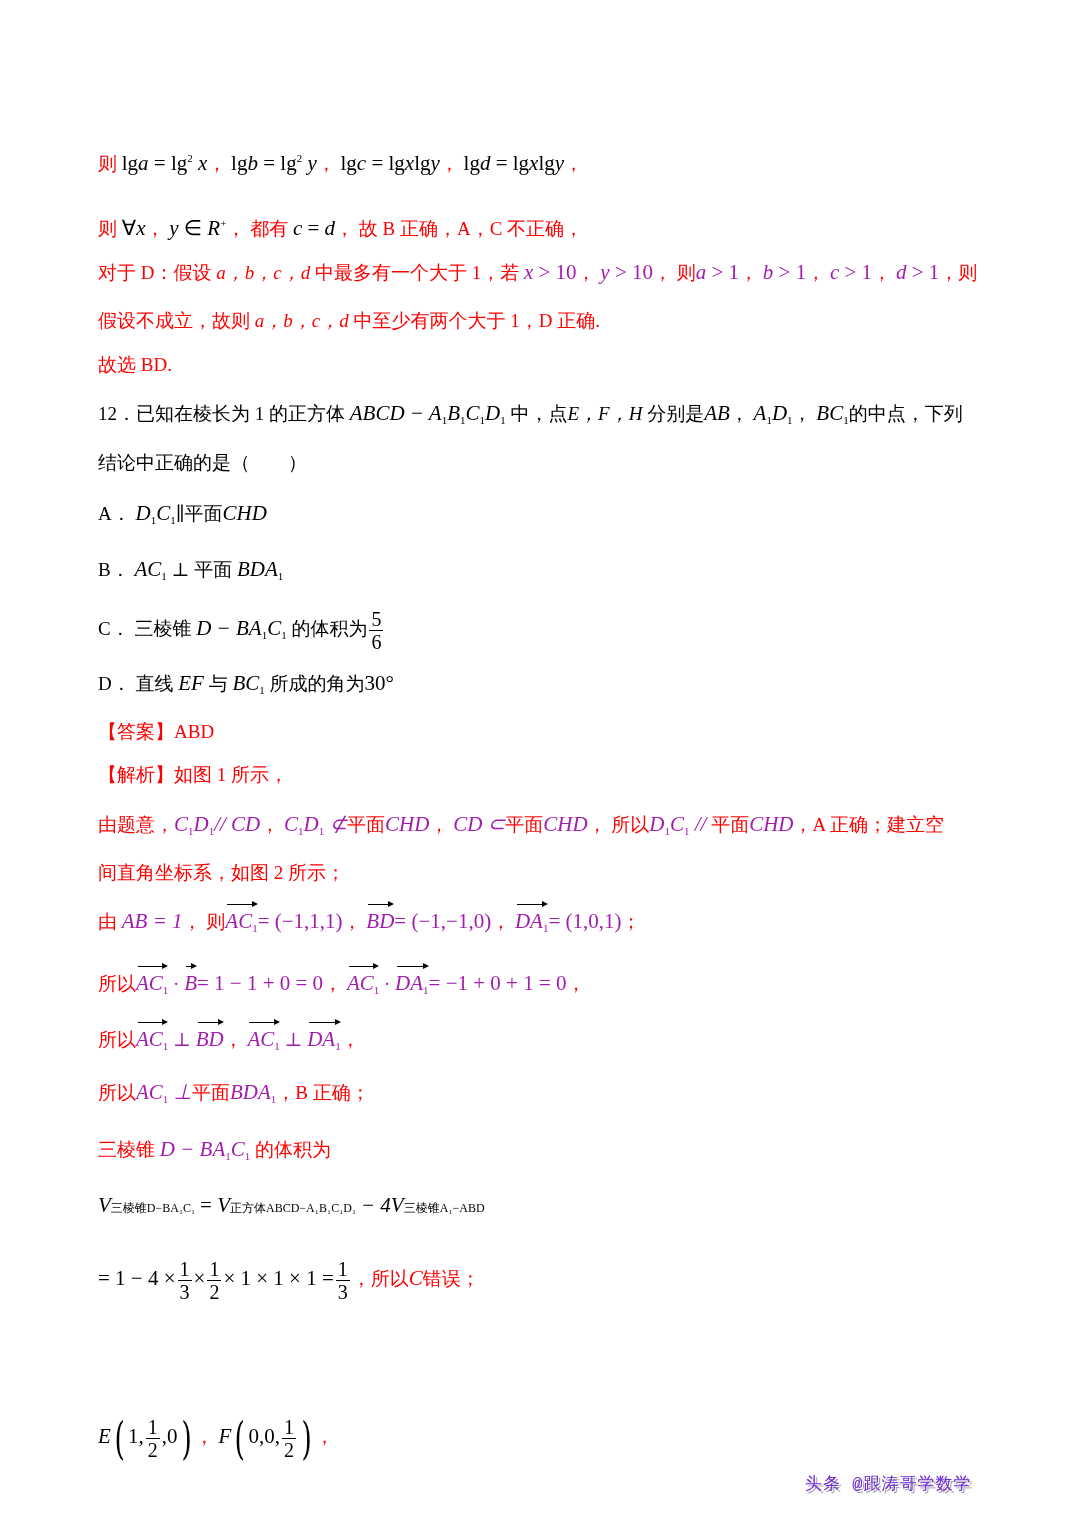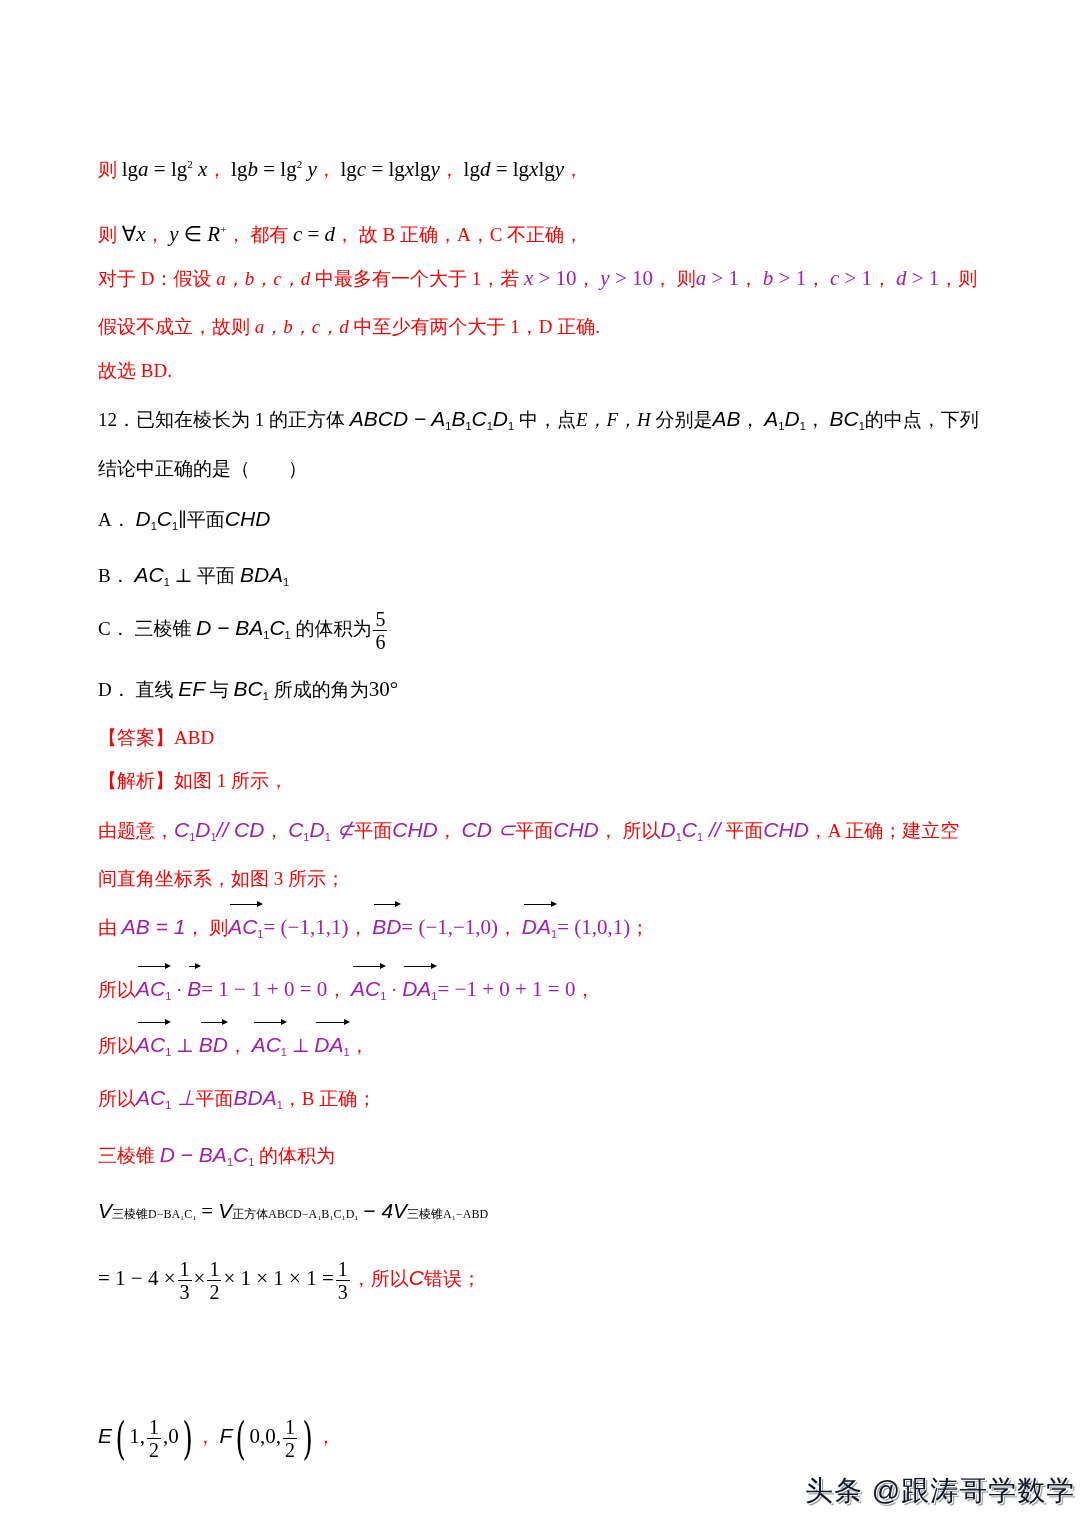--- a/index.html
+++ b/index.html
@@ -1,36 +1,36 @@
 <!DOCTYPE html>
 <html><head>
 <meta charset="utf-8">
 <style>
   html, body { margin:0; padding:0; background:#ffffff; }
   body { width:1080px; height:1527px; position:relative; overflow:hidden;
          font-family:"Liberation Serif","DejaVu Serif",serif; color:#000; }
-  .line { position:absolute; left:98px; font-size:19px; line-height:42px; white-space:nowrap; }
+  .line { position:absolute; left:98px; font-size:19px; line-height:30px; white-space:nowrap; }
   .r { color:#ff0000; }
   .k { color:#a21caf; }
-  .m { font-style:italic; font-family:Liberation Sans, sans-serif; font-size:21px; }
+  .m { font-style:italic; font-family:Liberation Serif, serif; font-size:21px; }
   .n { font-family:"Liberation Serif",serif; font-size:21px; }
   sub, sup { font-size:11px; font-style:normal; }
   sub { vertical-align:-4px; }
   sup { vertical-align:8px; }
   .vec { display:inline-block; position:relative; padding-top:4px; }
   .vec::before { content:""; position:absolute; left:2px; right:2px; top:2px; border-top:1px solid #000; }
   .vec::after { content:""; position:absolute; right:0px; top:-1px; width:0; height:0;
                 border-left:6px solid #000; border-top:3px solid transparent; border-bottom:3px solid transparent; }
   .frac { display:inline-block; vertical-align:middle; text-align:center; font-size:20px; line-height:22px; margin:0 2px; }
   .frac .num { display:block; border-bottom:1px solid #000; padding:0 2px; }
   .frac .den { display:block; padding:0 2px; }
   .paren { font-size:44px; font-weight:normal; vertical-align:middle; font-family:"DejaVu Serif",serif; transform:scaleX(0.6); display:inline-block; }
   .small { font-size:12px;margin-top:13px; }
-  .watermark { position:absolute; left:805px; top:1472px; font-family:Liberation Sans, sans-serif; font-size:28px;
-               color:#0f172a; text-shadow:1px 1px 0 #fff, 2px 2px 1px #888; letter-spacing:1px; }
+  .watermark { position:absolute; left:805px; top:1472px; font-family:Liberation Mono, monospace; font-size:17px;
+               color:#6d28d9; text-shadow:1px 1px 0 #fff, 2px 2px 1px #888; letter-spacing:1px; }
 </style>
 </head>
 <body>
 
 <div class="line" style="top:143px">
   <span class="r">则</span>
   <span class="n">lg<i>a</i> = lg<sup>2</sup> <i>x</i></span><span class="r">，</span>
   <span class="n">lg<i>b</i> = lg<sup>2</sup> <i>y</i></span><span class="r">，</span>
   <span class="n">lg<i>c</i> = lg<i>x</i>lg<i>y</i></span><span class="r">，</span>
   <span class="n">lg<i>d</i> = lg<i>x</i>lg<i>y</i></span><span class="r">，</span>
@@ -105,21 +105,21 @@
   <span>【解析】</span><span>如图 1 所示，</span>
 </div>
 
 <div class="line r" style="top:809px">
   <span>由题意，</span><span class="k m">C<sub>1</sub>D<sub>1</sub>// CD</span>，
   <span class="k m">C<sub>1</sub>D<sub>1</sub> ⊄</span><span>平面</span><span class="k m">CHD</span>，
   <span class="k m">CD ⊂</span><span>平面</span><span class="k m">CHD</span>，
   <span>所以</span><span class="k m">D<sub>1</sub>C<sub>1</sub> //</span>
   <span>平面</span><span class="k m">CHD</span><span>，A 正确；建立空</span>
 </div>
-<div class="line r" style="top:858px">间直角坐标系，如图 3 所示；</div>
+<div class="line r" style="top:858px">间直角坐标系，如图 2 所示；</div>
 
 <div class="line r" style="top:902px">
   <span>由</span>
   <span class="k m">AB = 1</span>，
   <span>则</span><span class="k m vec">AC<sub>1</sub></span><span class="k n">= (−1,1,1)</span>，
   <span class="k m vec">BD</span><span class="k n">= (−1,−1,0)</span>，
   <span class="k m vec">DA<sub>1</sub></span><span class="k n">= (1,0,1)</span>；
 </div>
 
 <div class="line r" style="top:964px">

